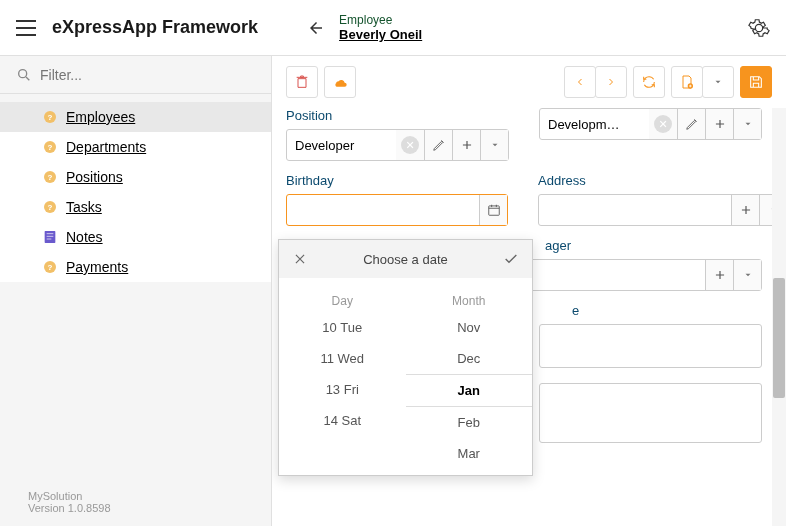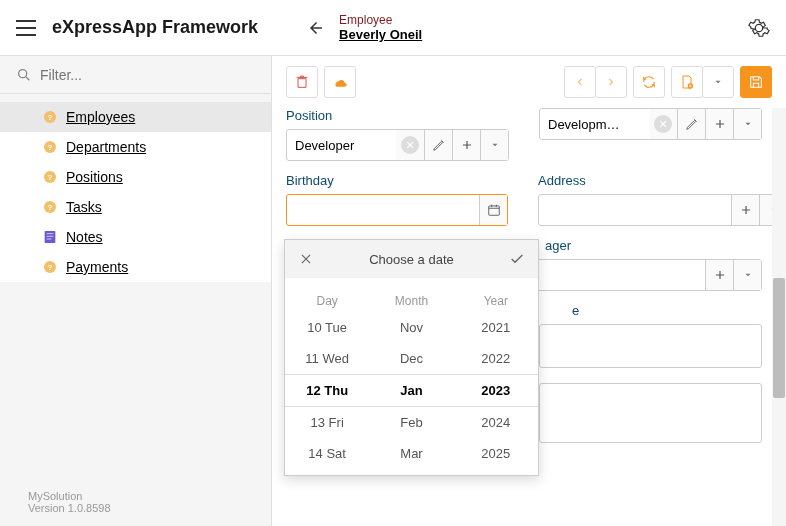--- a/index.html
+++ b/index.html
@@ -5,21 +5,21 @@
 * { box-sizing: border-box; margin: 0; padding: 0; font-family: -apple-system, BlinkMacSystemFont, "Segoe UI", Arial, sans-serif; }
 body { width: 786px; height: 526px; overflow: hidden; background: #fff; }
 
 .header { display: flex; align-items: center; height: 56px; padding: 0 16px; border-bottom: 1px solid #e0e0e0; }
 .hamburger { width: 20px; height: 16px; display: flex; flex-direction: column; justify-content: space-between; cursor: pointer; margin-right: 16px; }
 .hamburger span { height: 2px; background: #333; }
 .app-title { font-size: 18px; font-weight: 700; color: #1a1a1a; }
 .header-center { flex: 1; display: flex; align-items: center; margin-left: 45px; }
 .back-arrow { width: 26px; height: 26px; display: flex; align-items: center; justify-content: center; cursor: pointer; margin-right: 10px; }
 .header-titles { display: flex; flex-direction: column; }
-.header-subtitle { font-size: 12px; color: #7f1d1d; }
+.header-subtitle { font-size: 12px; color: #14532d; }
 .header-title { font-size: 13px; font-weight: 700; text-decoration: underline; }
 .gear { width: 22px; height: 22px; cursor: pointer; }
 
 .layout { display: flex; height: calc(100% - 56px); }
 
 .sidebar { width: 272px; background: #f5f5f5; border-right: 1px solid #e0e0e0; display: flex; flex-direction: column; }
 .filter-box { display: flex; align-items: center; height: 38px; padding: 0 16px; border-bottom: 1px solid #e0e0e0; }
 .filter-box input { border: none; background: transparent; outline: none; margin-left: 8px; font-size: 14px; color: #888; flex: 1; }
 .tree-section { padding: 8px 0; }
 .tree-header { display: flex; align-items: center; padding: 8px 14px; font-weight: 700; font-size: 15px; cursor: pointer; }
@@ -44,21 +44,21 @@
 .form-col { flex: 1; }
 .field-label { font-size: 13px; color: #0c4a6e; margin-bottom: 6px; display: block; }
 .input-group { display: flex; border: 1px solid #ccc; border-radius: 3px; height: 32px; }
 .input-group.active { border-color: #f7941e; }
 .input-group input { flex: 1; border: none; outline: none; padding: 0 8px; font-size: 13px; background: transparent; min-width: 0; }
 .input-group .val { flex: 1; padding: 0 8px; display:flex; align-items:center; font-size:13px; overflow:hidden; white-space:nowrap; text-overflow:ellipsis; }
 .ig-btn { width: 28px; border-left: 1px solid #ccc; display: flex; align-items: center; justify-content: center; cursor: pointer; background: #fafafa; }
 .ig-btn.nob { border-left:none; }
 .clear-circ { width:18px; height:18px; border-radius:50%; background:#ddd; display:flex; align-items:center; justify-content:center; font-size:11px; color:#fff; }
 
-.date-picker { position: absolute; top: 183px; left: 12px; width: 255px; background: #fff; border: 1px solid #ccc; box-shadow: 0 4px 12px rgba(0,0,0,0.15); z-index: 10; }
+.date-picker { position: absolute; top: 183px; left: 6px; width: 255px; background: #fff; border: 1px solid #ccc; box-shadow: 0 4px 12px rgba(0,0,0,0.15); z-index: 10; }
 .dp-header { display: flex; align-items: center; justify-content: space-between; padding: 10px 12px; background: #f3f3f3; }
 .dp-title { font-size: 13px; color: #444; }
 .dp-icon { width: 18px; height: 18px; cursor: pointer; display:flex; align-items:center; justify-content:center; }
 .dp-cols { display: flex; padding: 6px 0; }
 .dp-col { flex: 1; text-align: center; }
 .dp-col-head { font-size: 12px; color: #999; padding: 10px 0 4px; }
 .dp-col-val { font-size: 13px; color: #555; padding: 8px 0; cursor: pointer; }
 .dp-col-val.sel { font-weight: 700; color: #000; border-top: 1px solid #ddd; border-bottom: 1px solid #ddd; }
 
 .vscroll { position: absolute; right: 0; top: 52px; bottom: 0; width: 14px; background: #f5f5f5; }
@@ -346,40 +346,31 @@
             <svg width="16" height="16" viewBox="0 0 24 24">
               <path d="M4 12l5 5L20 6" stroke="#666" stroke-width="2" fill="none"></path>
             </svg>
           </div>
       </div>
       <div class="dp-cols" id="dp-cols">
           <div class="dp-col">
             <div class="dp-col-head">Day</div>
             <div class="dp-col-val">10 Tue</div>
             <div class="dp-col-val">11 Wed</div>
-            <div class="dp-col-val sel">12 Thu</div>
             <div class="dp-col-val">13 Fri</div>
             <div class="dp-col-val">14 Sat</div>
           </div>
           <div class="dp-col">
             <div class="dp-col-head">Month</div>
             <div class="dp-col-val">Nov</div>
             <div class="dp-col-val">Dec</div>
             <div class="dp-col-val sel">Jan</div>
             <div class="dp-col-val">Feb</div>
             <div class="dp-col-val">Mar</div>
           </div>
-          <div class="dp-col">
-            <div class="dp-col-head">Year</div>
-            <div class="dp-col-val">2021</div>
-            <div class="dp-col-val">2022</div>
-            <div class="dp-col-val sel">2023</div>
-            <div class="dp-col-val">2024</div>
-            <div class="dp-col-val">2025</div>
-          </div>
         </div>
     </div>
 
     <div class="vscroll">
       <div class="vscroll-thumb"></div>
     </div>
   </div>
 </div>
 
 </body></html>

